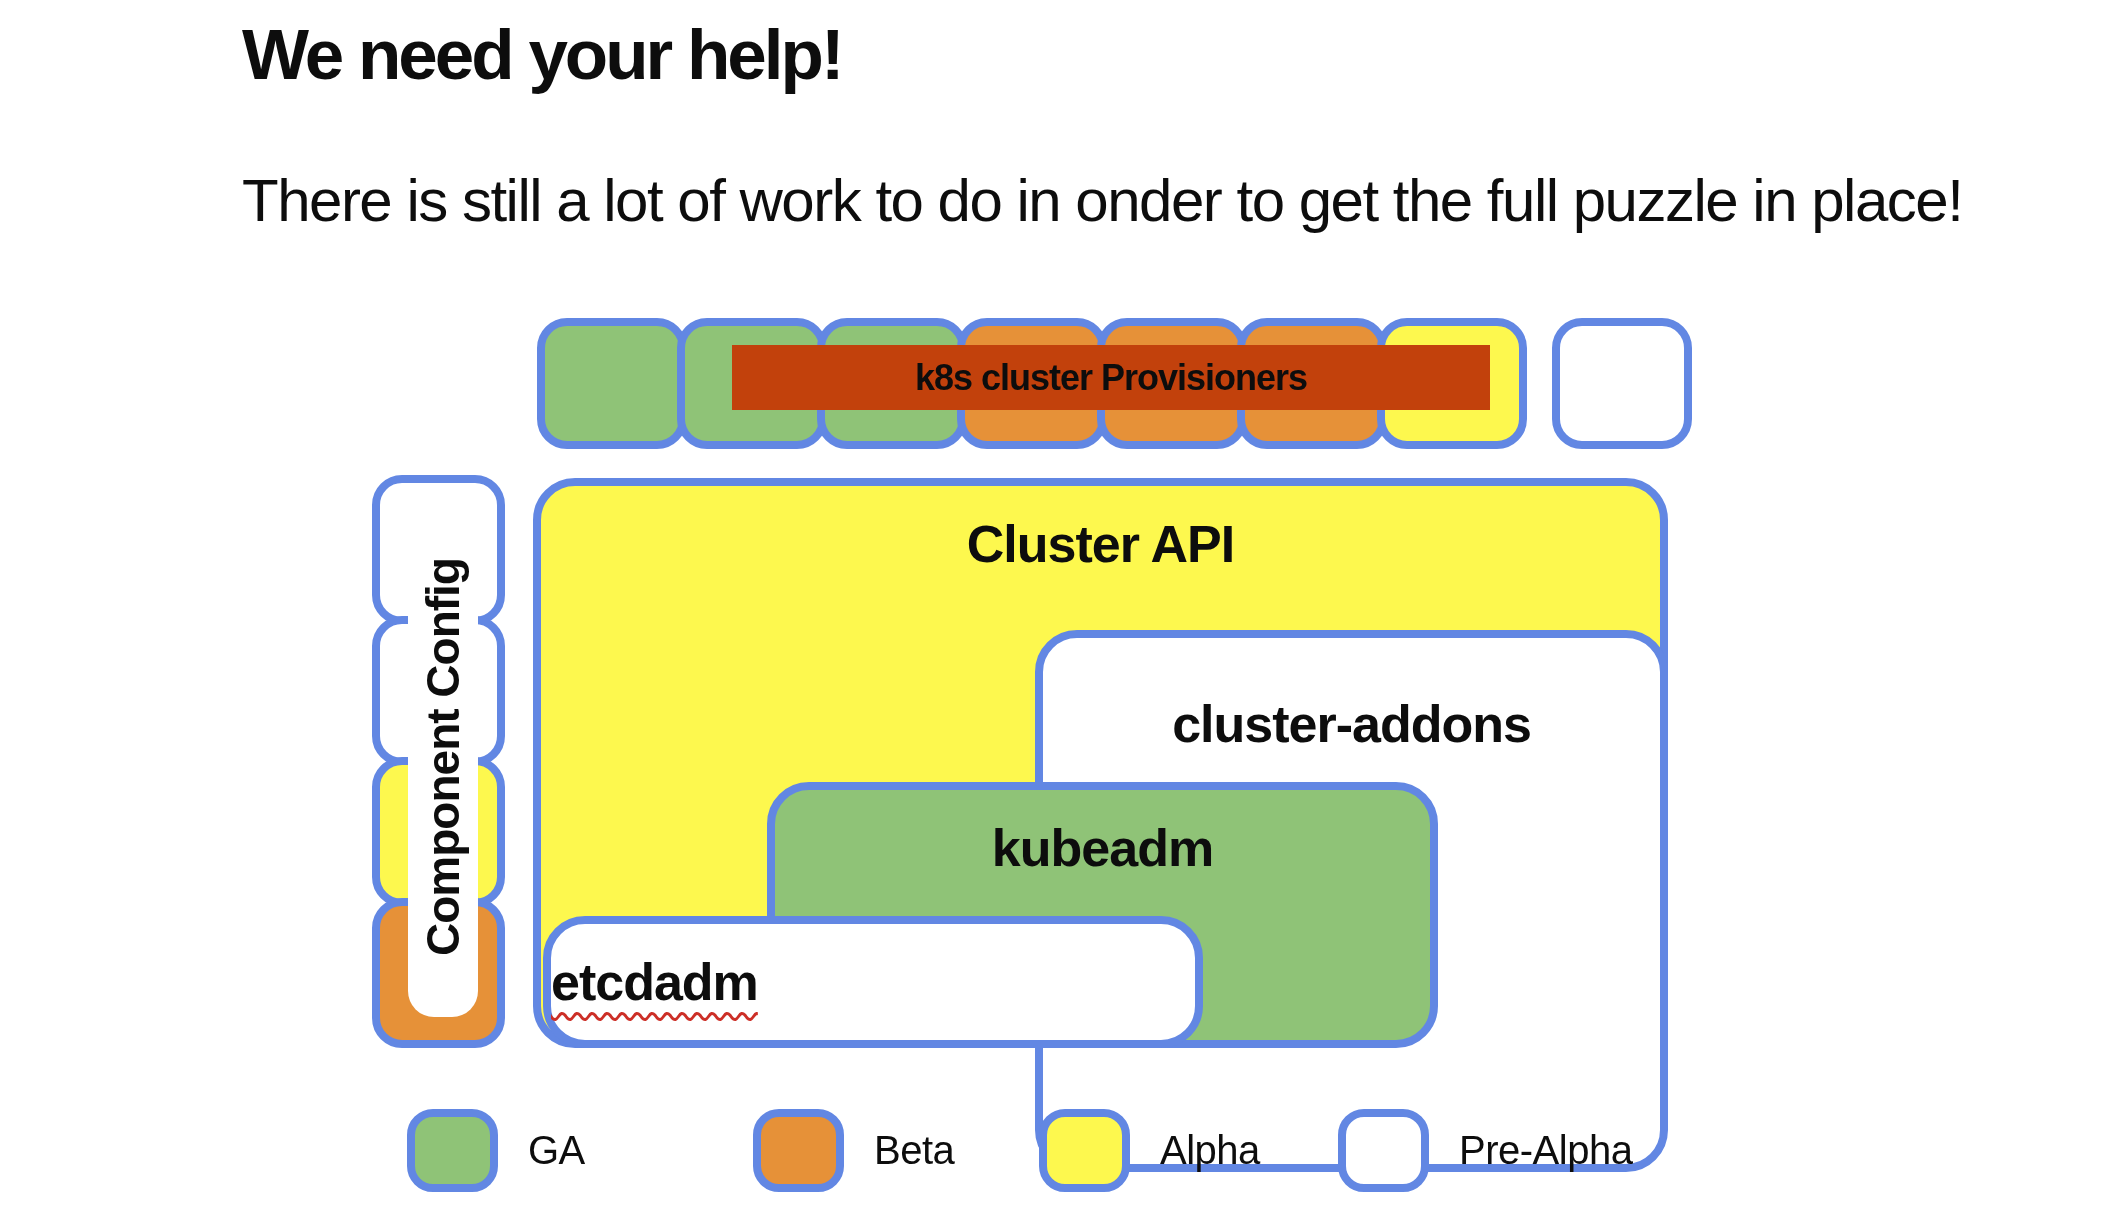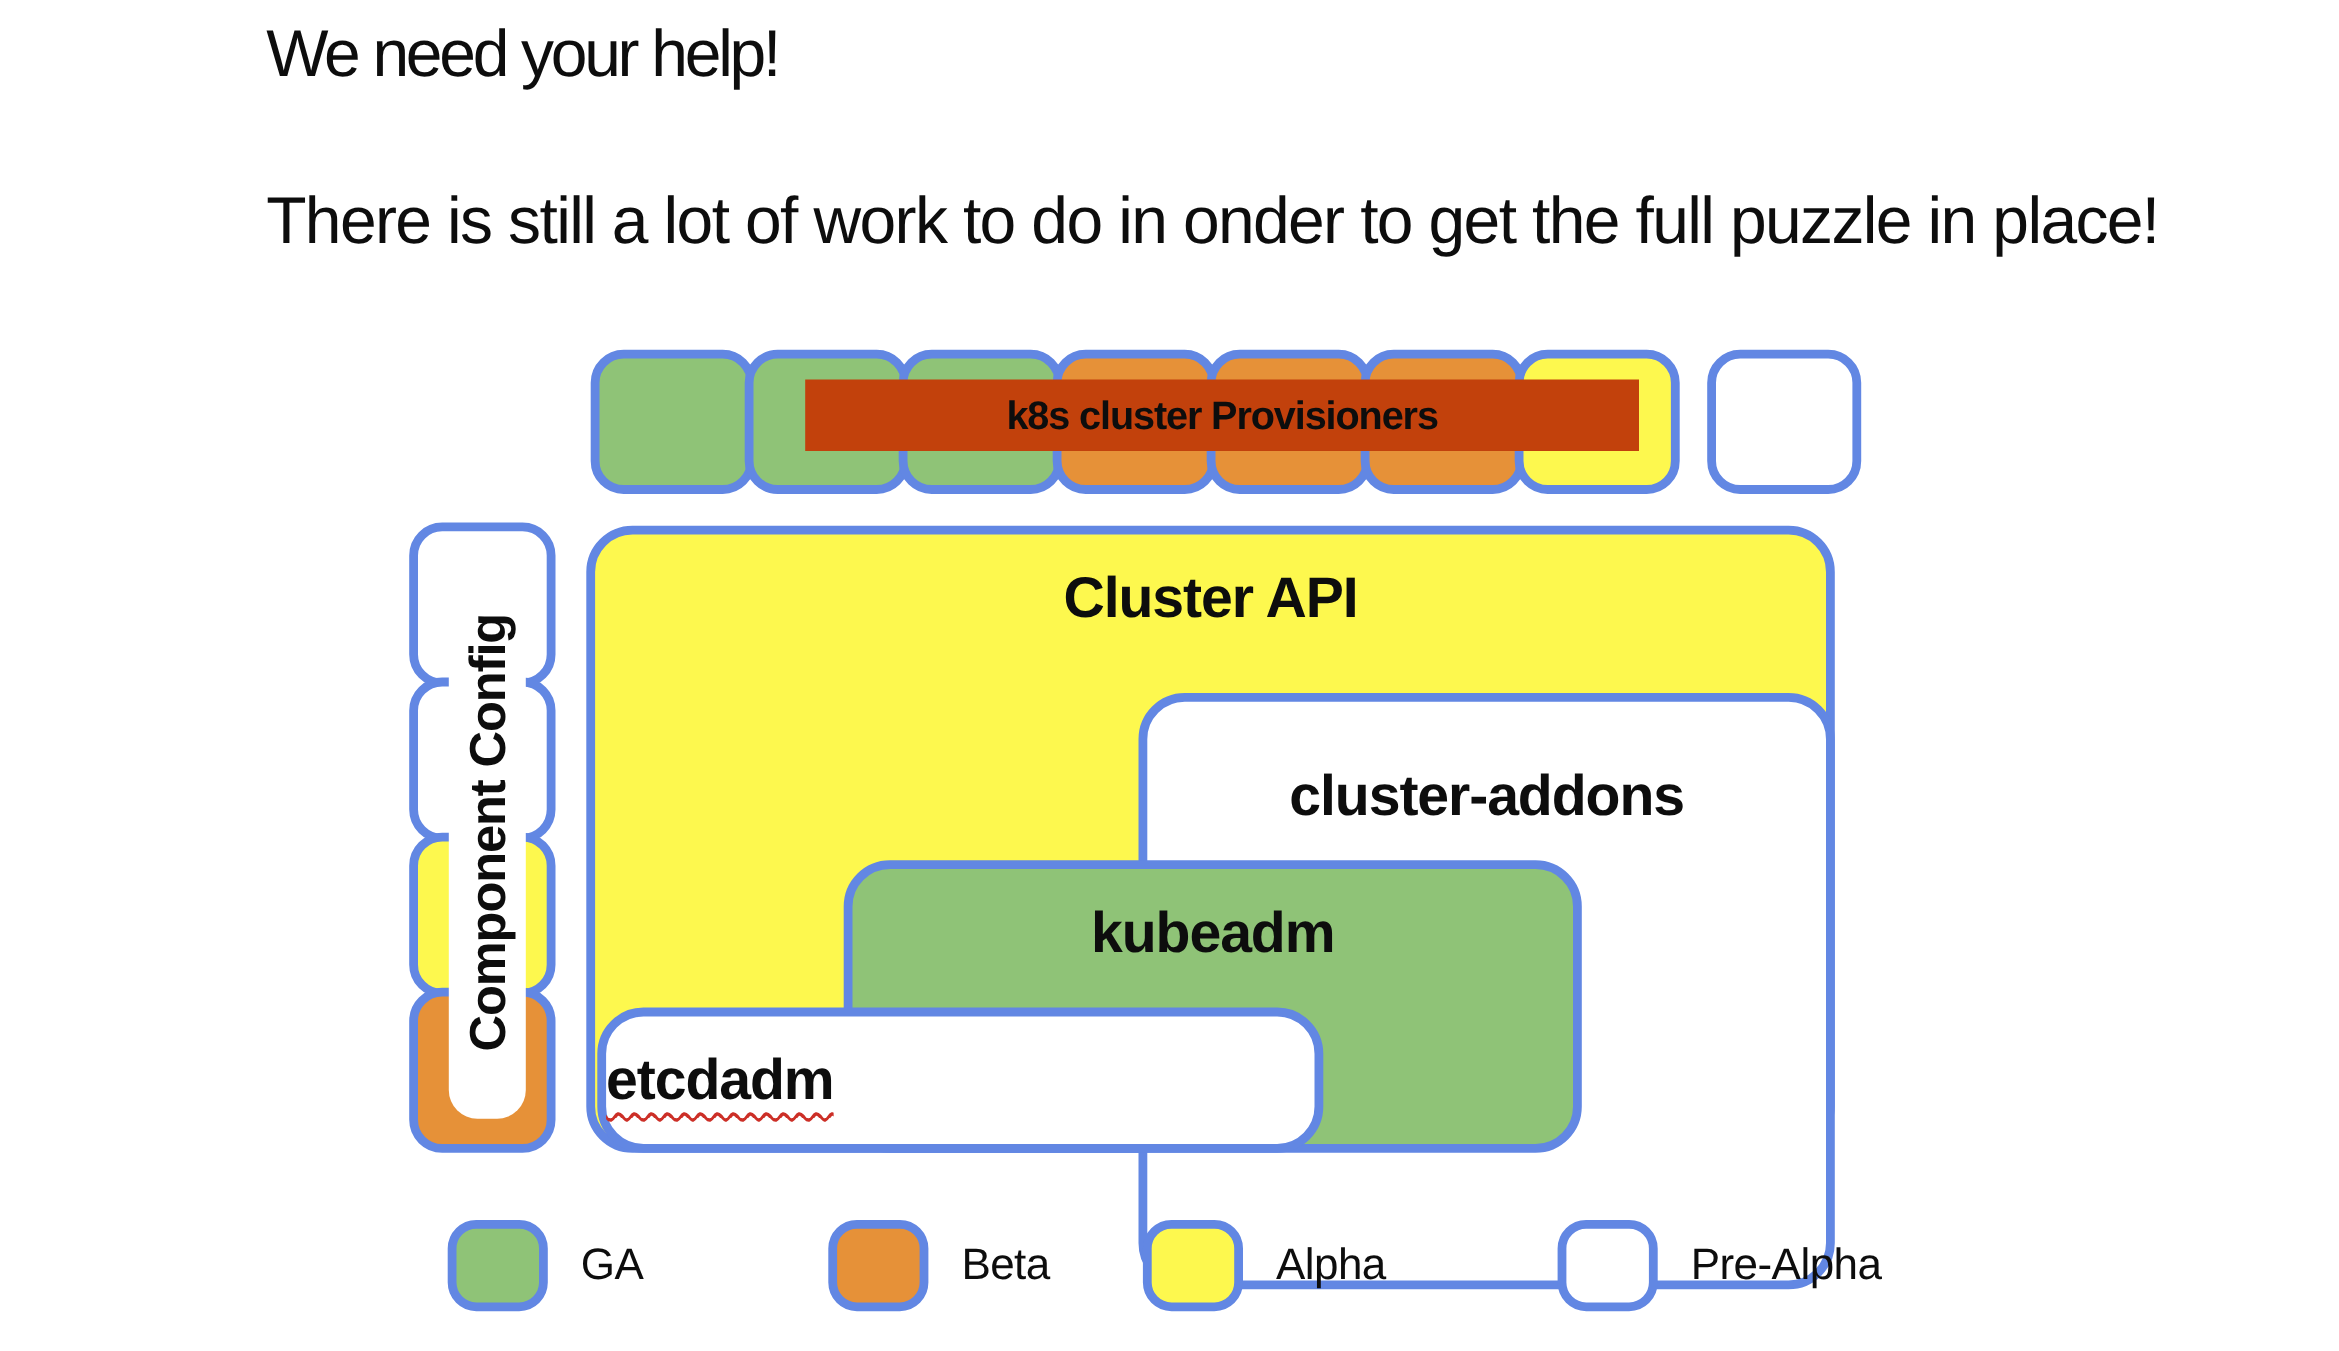--- a/index.html
+++ b/index.html
@@ -2,21 +2,21 @@
 <html style="--ga-green: #8fc377; --beta-orange: #e69138; --alpha-yellow: #fdf84e; --prealpha-white: #ffffff; --border-blue: #6287e3; --squiggle-red: #cc2f27; --text-black: #0d0d0d;"><head>
 <meta charset="utf-8">
 <style>
   * { margin:0; padding:0; box-sizing:border-box; }
   html,body { width:2126px; height:1228px; background:#ffffff; overflow:hidden; }
   body { font-family:"Liberation Sans", sans-serif; color:#0d0d0d; }
   .stage { position:relative; width:2126px; height:1228px; background:#fff; }
 
   .slide-title {
     position:absolute; left:242px; top:16px;
-    font-size:60px; font-weight:400; letter-spacing:-3px; line-height:1.1;
+    font-size:71px; font-weight:700; letter-spacing:-3px; line-height:1.1;
     white-space:nowrap;
   }
   .slide-subtitle {
     position:absolute; left:242px; top:166px;
     font-size:60px; font-weight:400; letter-spacing:-1.5px;
     white-space:nowrap;
   }
 
   
   .piece {
@@ -133,19 +133,19 @@
         <span class="legend-label">GA</span>
       </div>
       <div class="legend-item" style="left: 753px;">
         <div class="legend-swatch" style="background: rgb(230, 145, 56);"></div>
         <span class="legend-label">Beta</span>
       </div>
       <div class="legend-item" style="left: 1039px;">
         <div class="legend-swatch" style="background: rgb(253, 248, 78);"></div>
         <span class="legend-label">Alpha</span>
       </div>
-      <div class="legend-item" style="left: 1416px;">
+      <div class="legend-item" style="left: 1338px;">
         <div class="legend-swatch" style="background: rgb(255, 255, 255);"></div>
         <span class="legend-label">Pre-Alpha</span>
       </div>
     </div>
 
 </div>
 
 </body></html>

